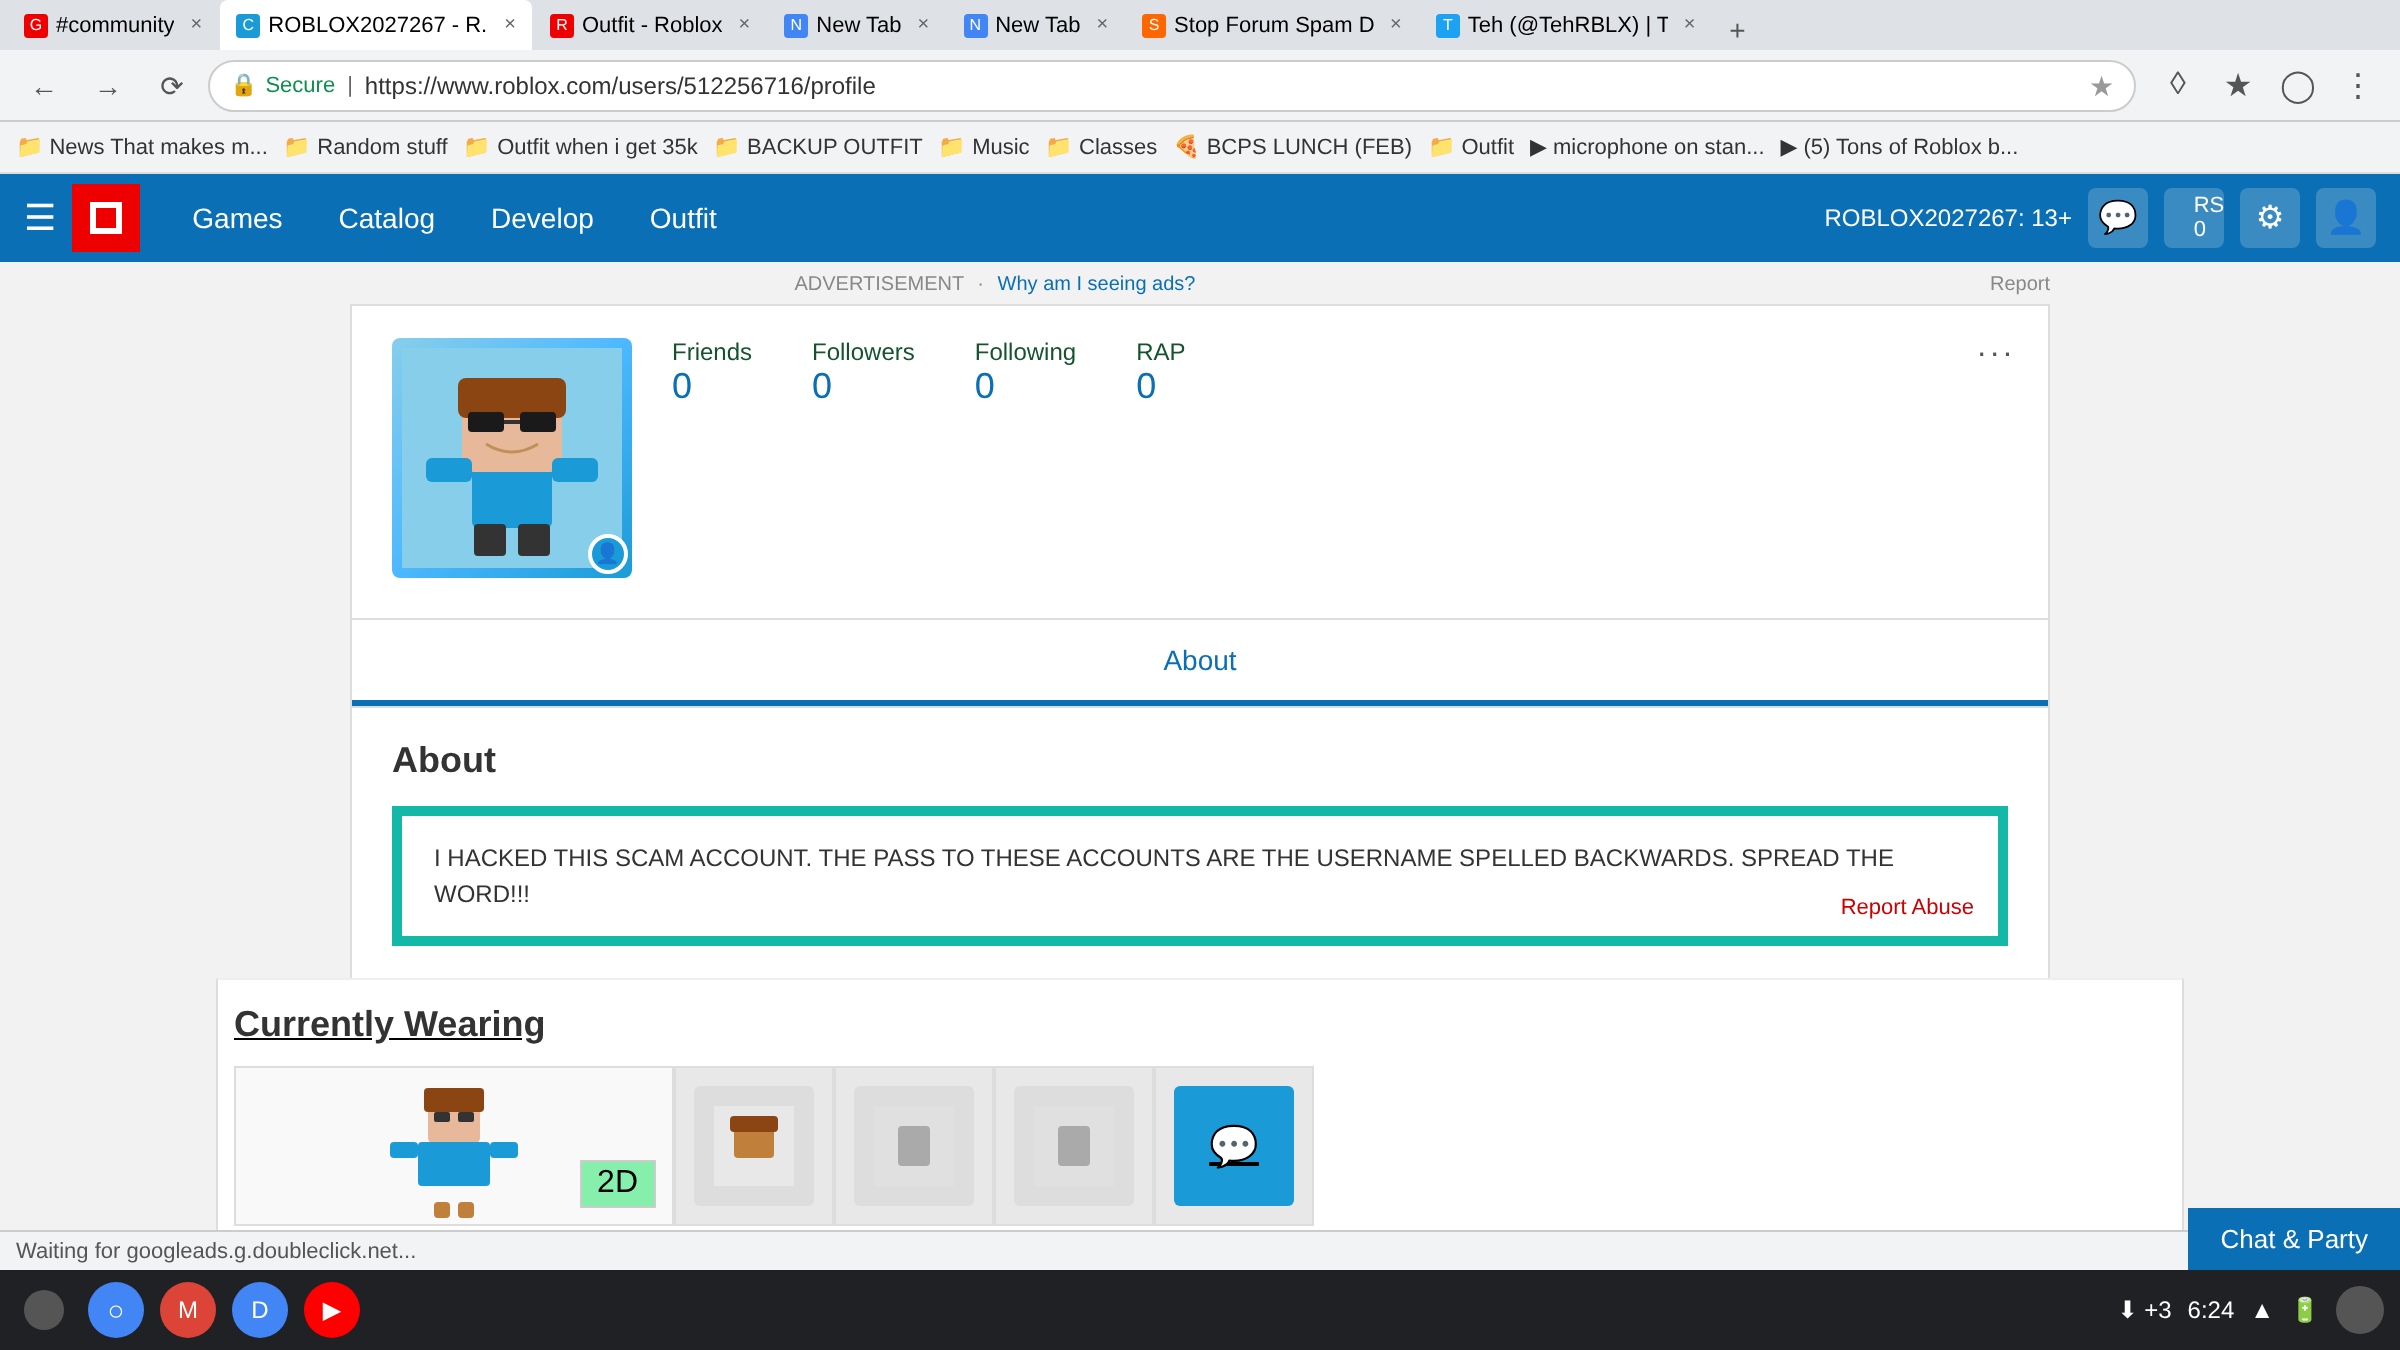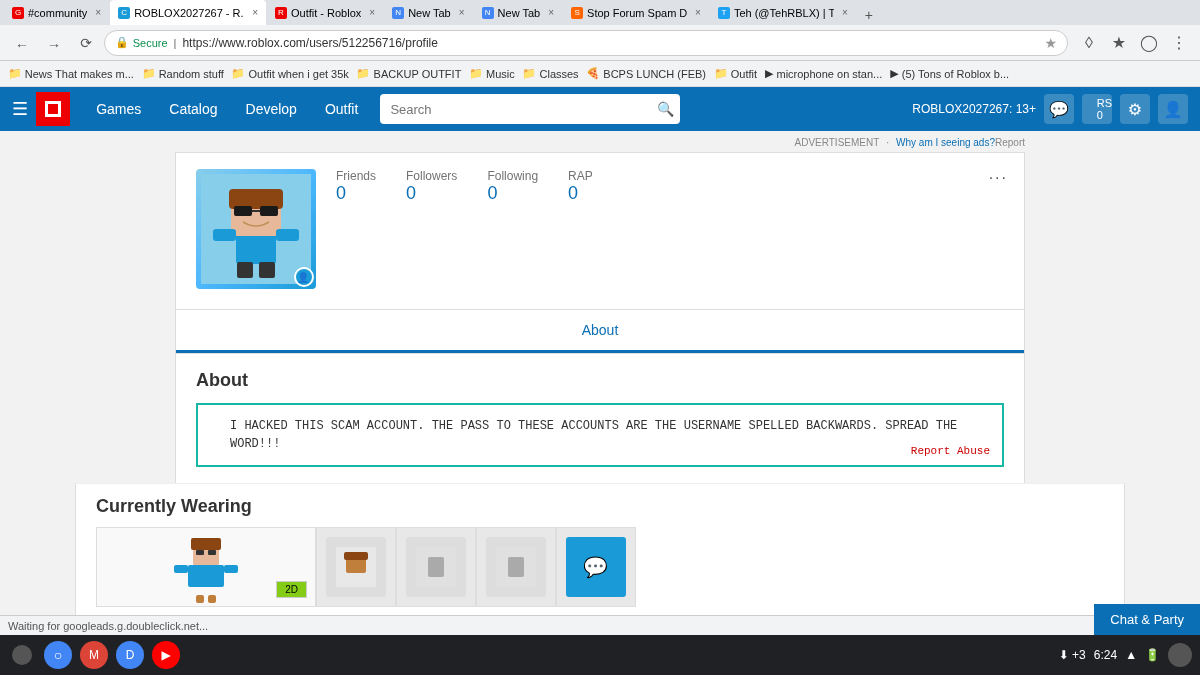--- a/index.html
+++ b/index.html
@@ -15,50 +15,50 @@
     
     .roblox-nav { background: #0a6fb5; height: 44px; display: flex; align-items: center; padding: 0 12px; gap: 0; }
     .nav-item { color: white; font-size: 14px; padding: 0 14px; height: 44px; display: flex; align-items: center; cursor: pointer; text-decoration: none; }
     .nav-right { margin-left: auto; display: flex; align-items: center; gap: 8px; color: white; font-size: 12px; }
     .nav-icon-btn { width: 30px; height: 30px; background: rgba(255,255,255,0.2); border-radius: 4px; display: flex; align-items: center; justify-content: center; cursor: pointer; color: white; font-size: 14px; }
 
     
     .page-content { background: #f2f2f2; padding: 0; }
 
     
-    .ad-bar { text-align: right; font-size: 10px; color: #888; padding: 6px 0 4px; }
+    .ad-bar { text-align: center; font-size: 10px; color: #888; padding: 6px 0 4px; }
     .ad-bar a { color: #0a6fb5; text-decoration: none; }
 
     
     .profile-card { background: white; margin: 0 175px; border: 1px solid #ddd; padding: 16px 20px 20px; position: relative; }
     .profile-header { display: flex; align-items: flex-start; gap: 20px; }
     .avatar-container { position: relative; width: 120px; height: 120px; flex-shrink: 0; }
     .avatar-bg { width: 120px; height: 120px; background: linear-gradient(135deg, #87ceeb 0%, #4db8ff 50%, #1a9bd7 100%); border-radius: 4px; display: flex; align-items: center; justify-content: center; overflow: hidden; }
     .avatar-badge { position: absolute; bottom: 2px; right: 2px; width: 20px; height: 20px; background: #1a9bd7; border-radius: 50%; display: flex; align-items: center; justify-content: center; color: white; font-size: 11px; border: 2px solid white; }
     .profile-info { flex: 1; }
     .profile-username { font-size: 26px; font-weight: normal; color: #333; margin-bottom: 16px; }
     .profile-stats { display: flex; gap: 30px; }
     .stat-item { text-align: left; }
-    .stat-label { font-size: 12px; color: #737373; }
+    .stat-label { font-size: 12px; color: #14532d; }
     .stat-value { font-size: 18px; color: #0a6fb5; font-weight: normal; }
     .more-btn { position: absolute; top: 12px; right: 16px; font-size: 16px; color: #555; cursor: pointer; letter-spacing: 2px; }
 
     
     .about-section { margin: 0 175px; background: white; padding: 16px 20px; border-left: 1px solid #ddd; border-right: 1px solid #ddd; }
     .about-title { font-size: 18px; color: #333; margin-bottom: 12px; }
-    .about-box { border: 2px solid #14b8a6; padding: 12px 32px; position: relative; min-height: 60px; font-family: Liberation Mono, monospace; }
+    .about-box { border: 5px solid #14b8a6; padding: 12px 16px; position: relative; min-height: 60px; }
     .about-text { font-size: 12px; color: #333; line-height: 1.5; }
     .report-abuse { position: absolute; bottom: 8px; right: 12px; font-size: 11px; color: #c00; cursor: pointer; text-decoration: none; }
 
     
-    .wearing-section { margin: 0 75px; background: white; padding: 12px 20px 8px; border-left: 1px solid #ddd; border-right: 1px solid #ddd; border-top: 1px solid #eee; }
+    .wearing-section { margin: 0 108px; background: white; padding: 12px 8px 8px; border-left: 1px solid #ddd; border-right: 1px solid #ddd; border-top: 1px solid #eee; text-decoration: underline; }
     .wearing-title { font-size: 18px; color: #333; margin-bottom: 10px; }
     .wearing-content { display: flex; gap: 0; }
     .wearing-preview { background: #f9f9f9; border: 1px solid #ddd; width: 220px; height: 80px; position: relative; display: flex; align-items: center; justify-content: center; overflow: hidden; }
-    .wearing-2d-btn { position: absolute; right: 8px; bottom: 8px; background: #84cc16; border: 1px solid #ccc; padding: 2px 8px; font-size: 10px; cursor: pointer; }
+    .wearing-2d-btn { position: absolute; right: 8px; bottom: 8px; background: #86efac; border: 1px solid #ccc; padding: 2px 8px; font-size: 16px; cursor: pointer; }
     .wearing-items { display: flex; gap: 0; flex: 1; }
     .wearing-item { width: 80px; height: 80px; background: #e8e8e8; border: 1px solid #ddd; display: flex; align-items: center; justify-content: center; }
 
     
     .taskbar { position: fixed; bottom: 0; width: 1200px; background: #202124; height: 40px; display: flex; align-items: center; padding: 0 8px; gap: 8px; z-index: 100; }
 
     .roblox-search-wrap { position: relative; flex: 1; max-width: 300px; margin: 0 8px; }
     .roblox-search-wrap input { width: 100%; height: 30px; border-radius: 4px; border: none; outline: none; padding: 0 32px 0 10px; font-size: 13px; }
     .roblox-search-btn { position: absolute; right: 6px; top: 50%; transform: translateY(-50%); background: none; border: none; cursor: pointer; color: #666; font-size: 14px; }
   </style>
@@ -178,24 +178,20 @@
   <div style="width:34px;height:34px;background:#e00;display:flex;align-items:center;justify-content:center;margin-right:12px;">
     <svg width="24" height="24" viewBox="0 0 24 24" fill="white">
       <rect x="4" y="4" width="16" height="16" fill="white"></rect>
       <rect x="7" y="7" width="10" height="10" fill="#e00"></rect>
     </svg>
   </div>
   <a class="nav-item">Games</a>
   <a class="nav-item">Catalog</a>
   <a class="nav-item">Develop</a>
   <a class="nav-item">Outfit</a>
-  <div class="roblox-search-wrap">
-    <input type="text" style="width: 100%; height: 30px; border-radius: 4px; border: none; outline: none; padding: 0px 32px 0px 10px; font-size: 13px;" placeholder="Search">
-    <button class="roblox-search-btn">🔍</button>
-  </div>
   <div class="nav-right">
     <span style="font-size:12px;color:white;">ROBLOX2027267: 13+</span>
     <div class="nav-icon-btn" style="font-size:16px;">💬</div>
     <div class="nav-icon-btn" style="font-size:11px;padding-left:15px;">RS 0</div>
     <div class="nav-icon-btn" style="font-size:16px;">⚙</div>
     <div class="nav-icon-btn" style="font-size:16px;">👤</div>
   </div>
 </div>
 
 <div class="page-content">

